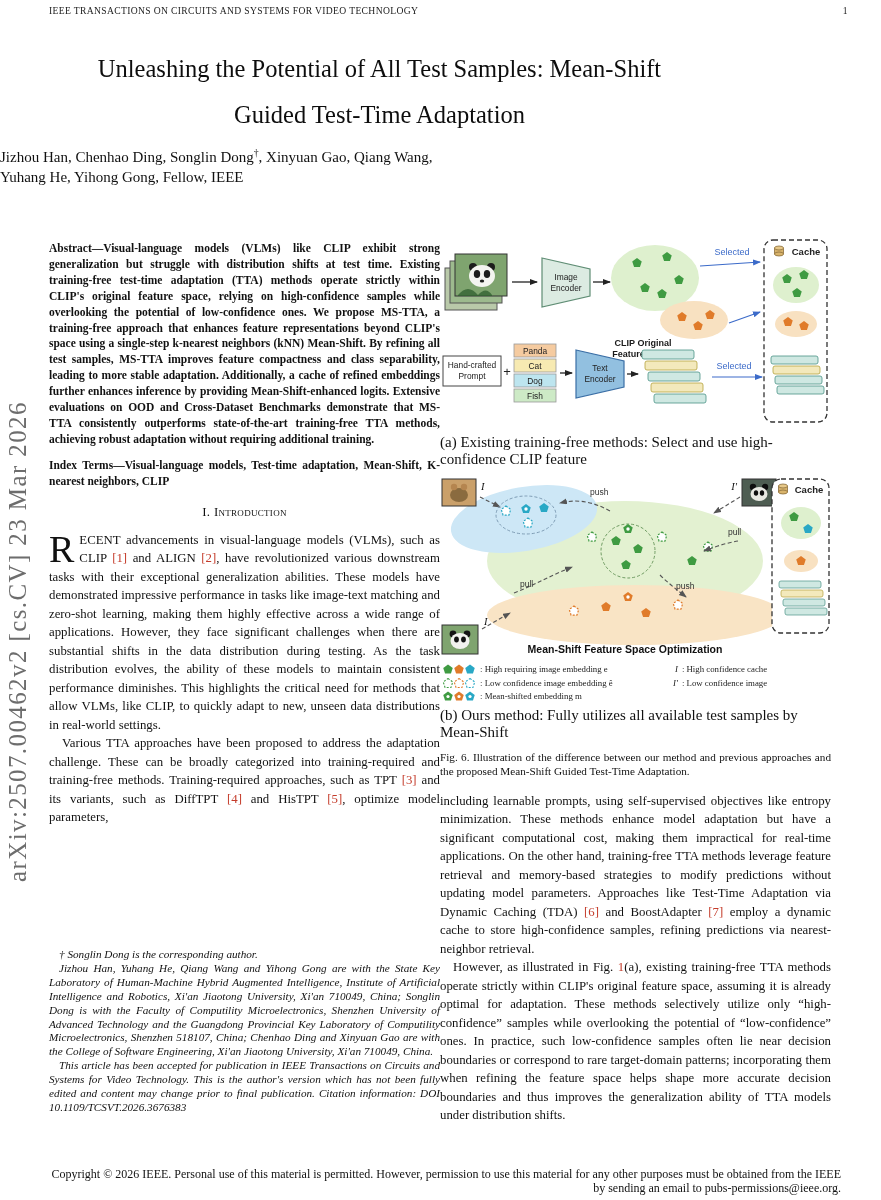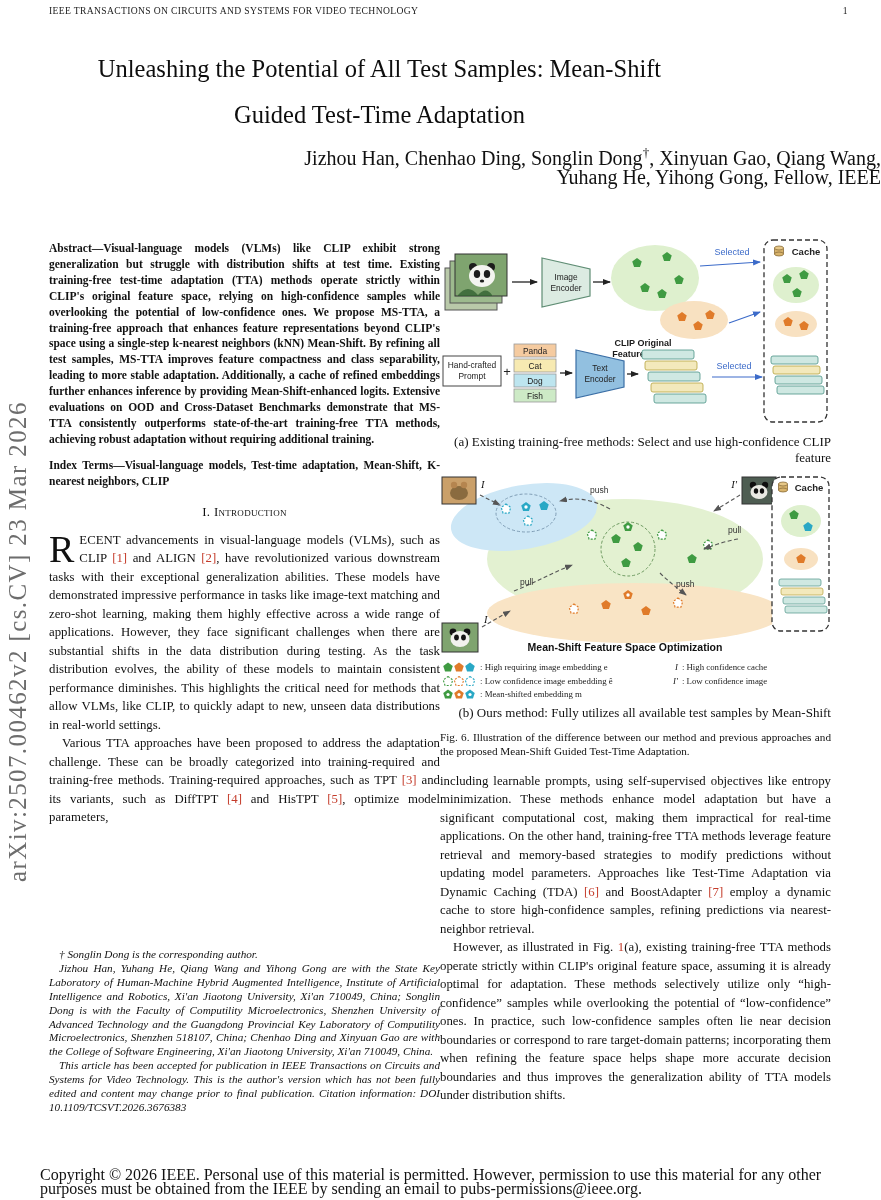--- a/index.html
+++ b/index.html
@@ -18,22 +18,22 @@
   }
   
   .arxiv {
     position:absolute; left:4px; top:882px;
     transform:rotate(-90deg); transform-origin:0 0;
     white-space:nowrap; font-size:25px; letter-spacing:1.4px; color:#6d6d6d;
   }
   
   .title-block { position:absolute; top:46px; left:0; width:759px; text-align:center; }
   .title-line { font-size:24.5px; line-height:46px; color:#0d0d0d; }
-  .authors { position:absolute; top:143px; left:0; width:881px; text-align:right;
-             font-size:20px; line-height:19.5px; }
+  .authors { position:absolute; top:143px; left:0; width:881px; text-align:left;
+             font-size:15px; line-height:19.5px; }
   
   .columns { position:absolute; top:236px; left:49px; width:799px; display:flex; }
   .col { width:391px; }
   .abstract, .index-terms {
     font-weight:bold; font-size:11.5px; line-height:15.9px; text-align:justify;
   }
   .abstract { margin-top:5px; }
   .index-terms { margin-top:10px; }
   .section-heading {
     text-align:center; font-weight:normal; font-size:12.9px;
@@ -42,43 +42,43 @@
   .sc { font-variant:small-caps;text-align:center; }
   .body-par { font-size:12.8px; line-height:18.5px; text-align:justify; text-indent:13px; }
   .body-par.no-indent { text-indent:0; }
   .dropcap { float:left; font-size:38px; line-height:31px; padding:3px 5px 0 0; }
   .it { }
   .sup { vertical-align:super; font-size:0.65em; }
   .cite { color:#c43b2a; }
   
   .figure1 { width:391px; }
   .panel-svg { display:block; width:391px; height:auto; }
-  .subcap { text-align:right; font-size:13px; margin:3px 0 9px; color:#111; }
+  .subcap { text-align:left; font-size:15px; margin:3px 0 9px; color:#111; }
   .fig-legend { display:flex; gap:8px; margin:4px 0 3px 2px;
                 font-size:8.8px; color:#222; }
   .legend-col { flex:1.35; }
   .legend-col.right { flex:1; }
   .legend-row { display:flex; align-items:center; gap:4px; line-height:13.5px; }
   .legend-row .sym { font-style:italic; min-width:9px; text-align:right; }
   .fig-caption { font-size:11.2px; line-height:14.6px; text-align:justify; margin:6px 0 13px; }
   
   .ft  { font:8.4px "Liberation Sans", sans-serif; fill:#222; }
   .ftb { font:bold 9px "Liberation Sans", sans-serif; fill:#1a1a1a; }
   .fsel{ font:9px "Liberation Sans", sans-serif; fill:#3c6bc9; }
   .fplus{ font:13px "Liberation Sans", sans-serif; fill:#222; }
   .fcache{ font:bold 9.5px "Liberation Sans", sans-serif; fill:#222; }
   .fpp { font:8.5px "Liberation Sans", sans-serif; fill:#333; }
   .fsym{ font:italic 10.5px "Liberation Serif", serif; fill:#111; }
   .fms { font:bold 10.5px "Liberation Sans", sans-serif; fill:#111; }
   
   .footnotes { position:absolute; top:948px; left:49px; width:391px;
                font-size:11.2px; line-height:13.9px; text-align:justify; }
   .footnotes p { text-indent:10px;font-style:italic; }
-  .copyright { position:absolute; top:1168px; left:40px; width:801px; text-align:left;
-               font-size:16px; line-height:13.5px; }
+  .copyright { position:absolute; top:1168px; left:40px; width:801px; text-align:right;
+               font-size:12px; line-height:13.5px; }
 </style>
 </head>
 <body>
 
 <div class="page">
 
   <header class="running-head">
     <span>IEEE TRANSACTIONS ON CIRCUITS AND SYSTEMS FOR VIDEO TECHNOLOGY</span>
     <span>1</span>
   </header>

